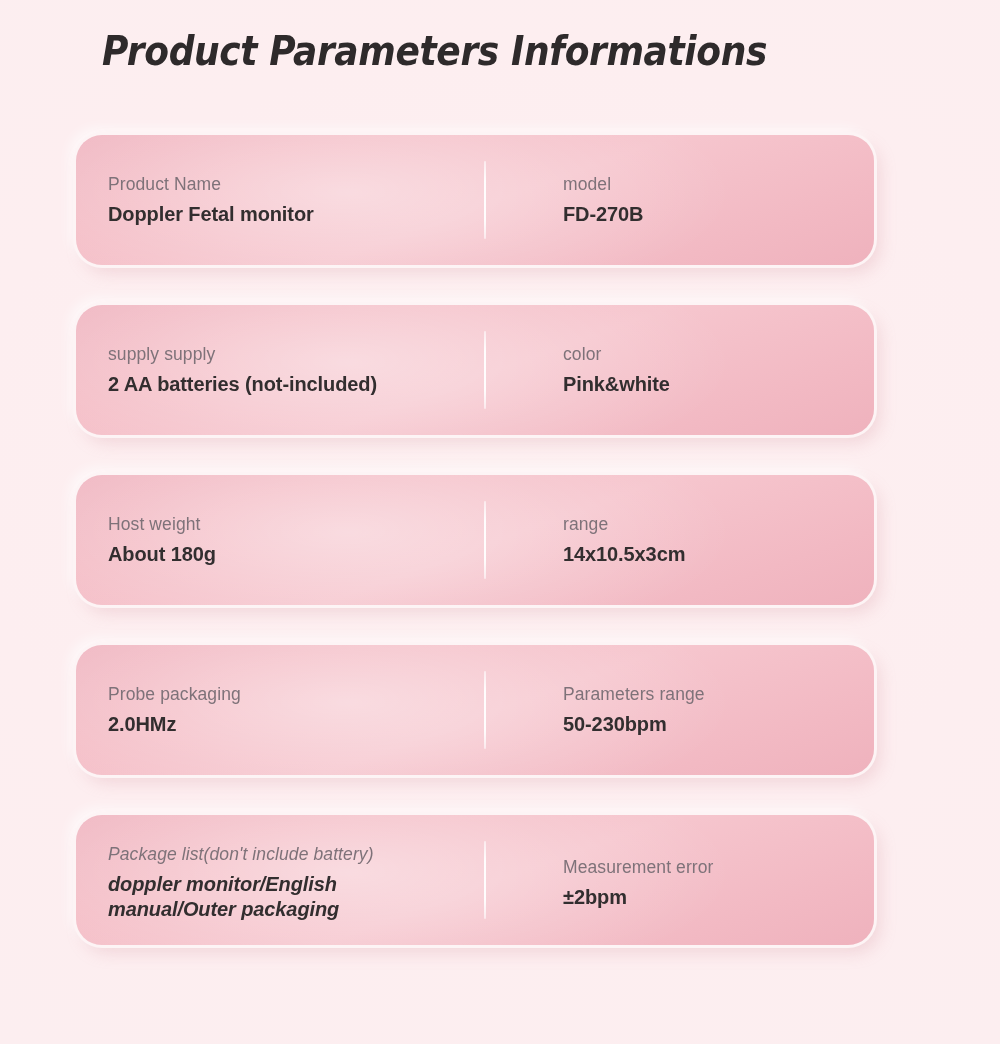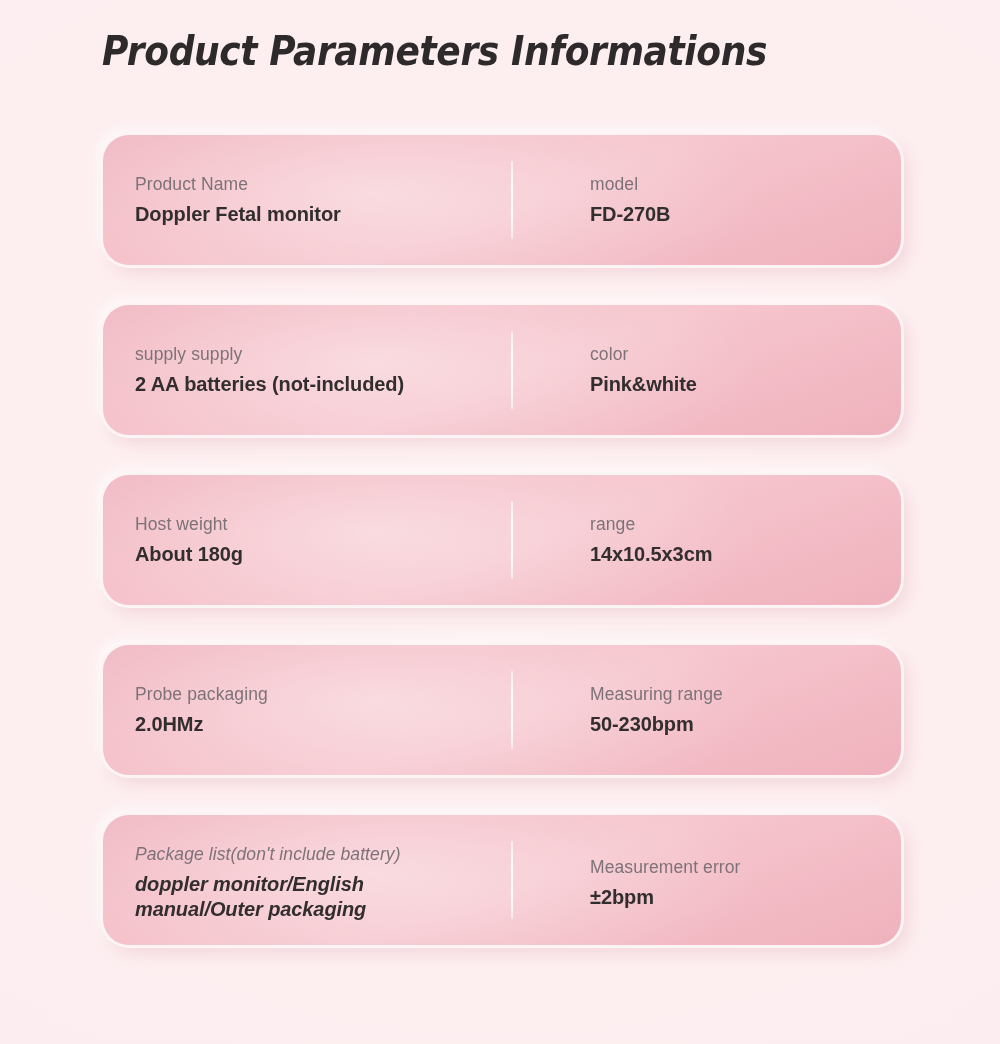--- a/index.html
+++ b/index.html
@@ -45,21 +45,21 @@
     transform: scaleX(0.90);
     transform-origin: center;
     white-space: nowrap;
     line-height: 1.25;
   }
 
   
   .cards {
     position: absolute;
     top: 135px;
-    left: 103px;
+    left: 76px;
     width: 798px;
   }
 
   .card {
     position: relative;
     width: 798px;
     height: 130px;
     margin-bottom: 40px;
     border-radius: 26px;
     display: flex;
@@ -176,21 +176,21 @@
       </div>
     </div>
 
     <div class="card">
       <div class="col col-left">
         <div class="field-label">Probe packaging</div>
         <div class="field-value">2.0HMz</div>
       </div>
       <div class="divider"></div>
       <div class="col col-right">
-        <div class="field-label">Measuring range</div>
+        <div class="field-label">Parameters range</div>
         <div class="field-value">50-230bpm</div>
       </div>
     </div>
 
     <div class="card card-package">
       <div class="col col-left">
         <div class="field-label">Package list(don't include battery)</div>
         <div class="field-value two-line">doppler monitor/English
 manual/Outer packaging</div>
       </div>

